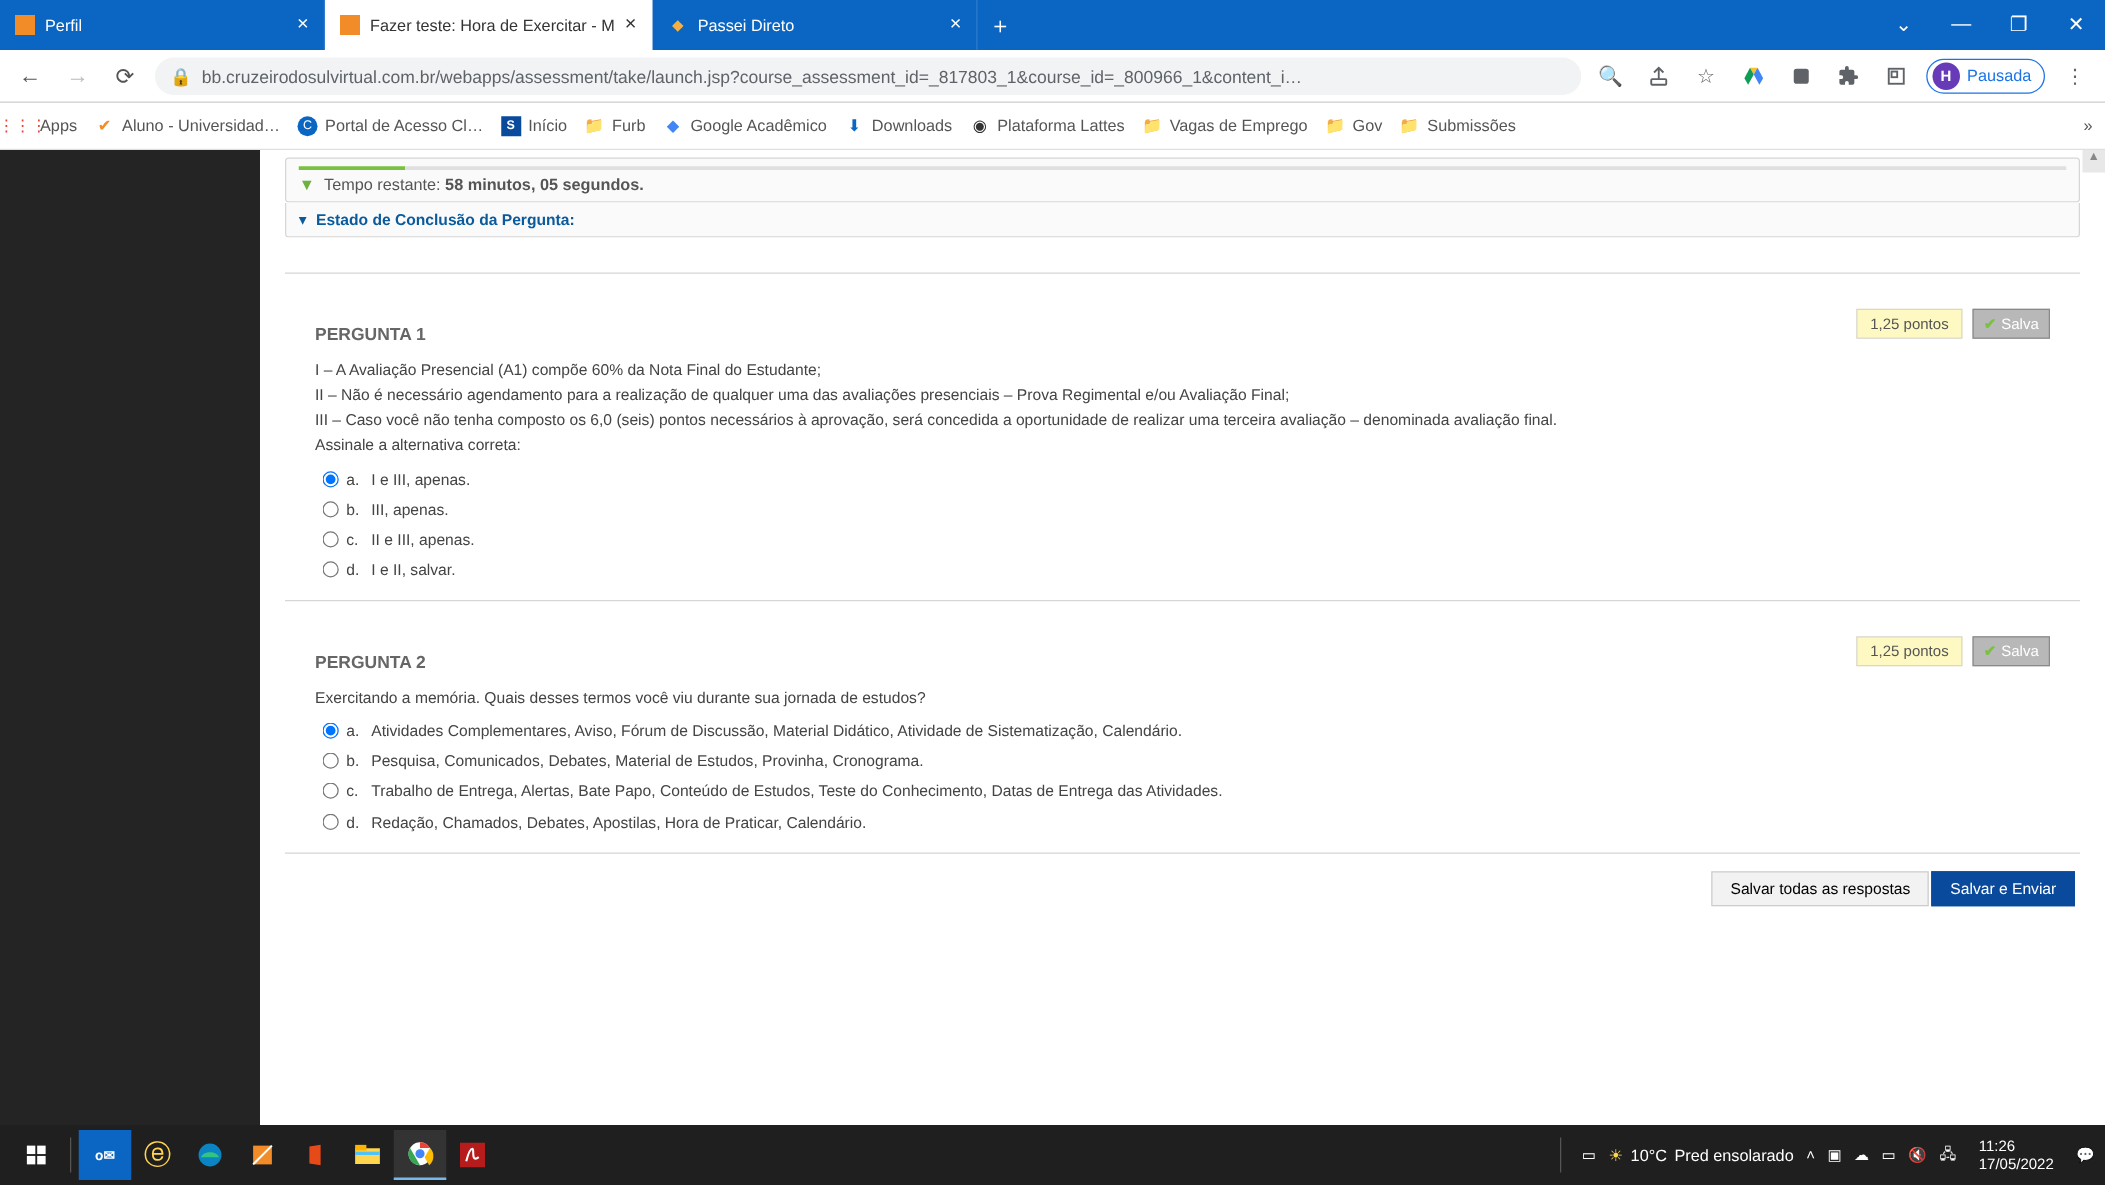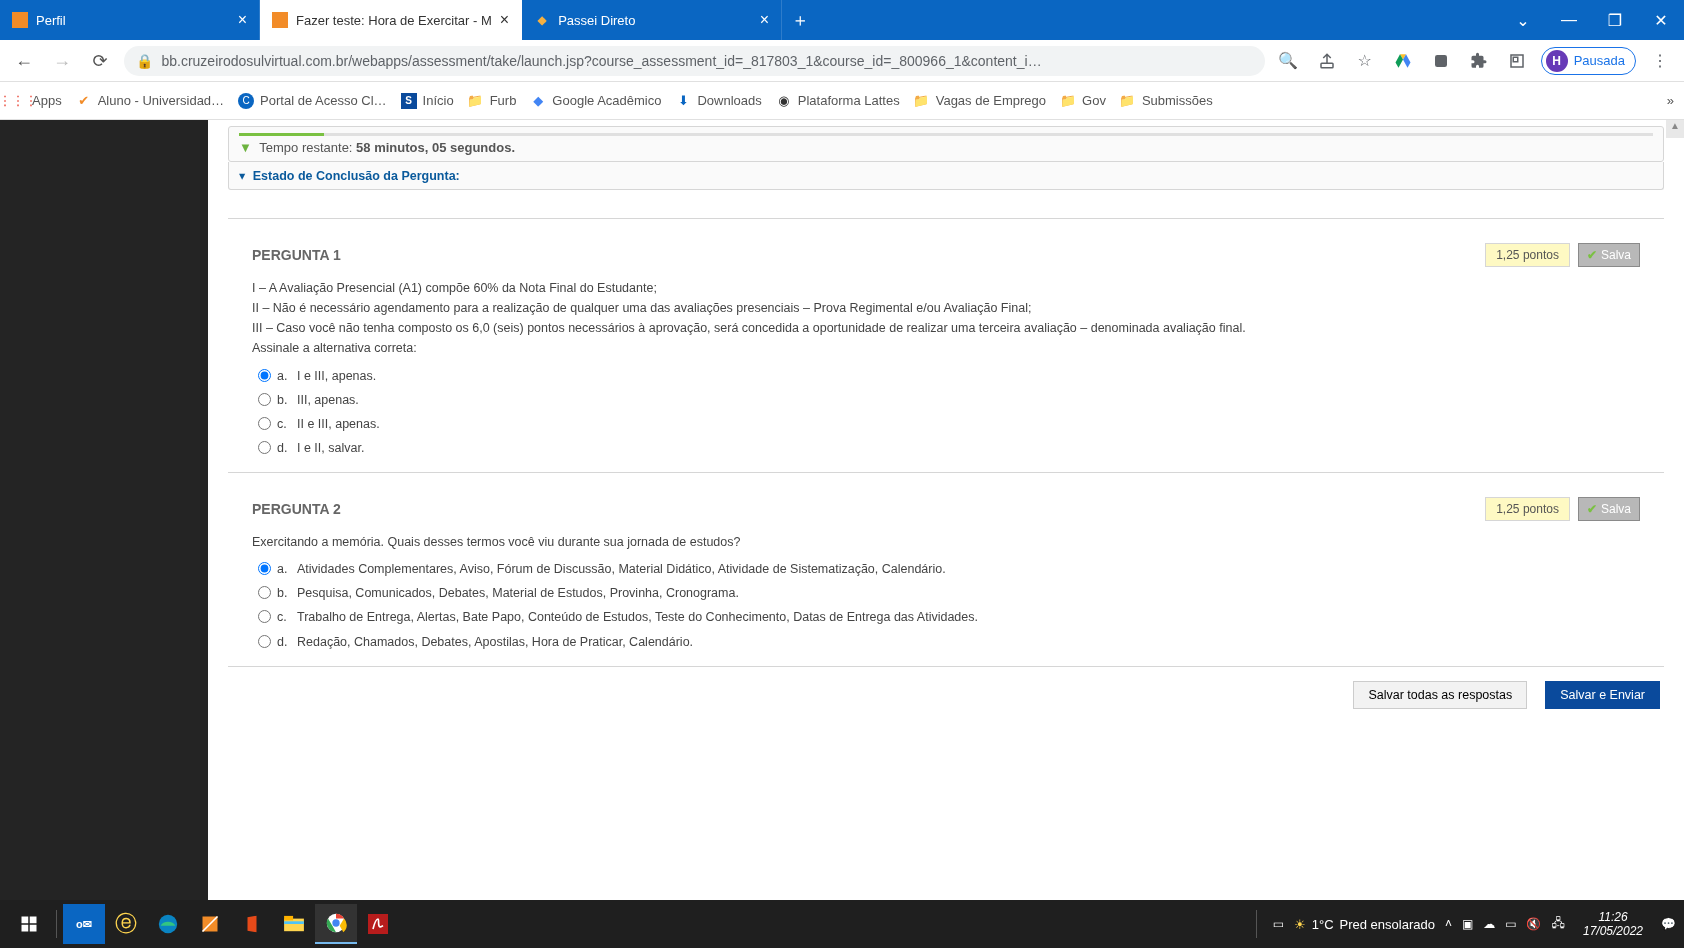--- a/index.html
+++ b/index.html
@@ -37,46 +37,46 @@
   .scroll-up { position:absolute; top:0; right:0; width:18px; height:18px; background:#e8e8e8; text-align:center; font-size:10px; color:#888; }
 
   .timebar { border:1px solid #d6d6d6; background:#fafafa; padding:6px 10px; font-size:13px; color:#555; margin-top:6px; border-radius:3px; }
   .timebar .progress-tri { color:#6db33f; margin-right:4px; }
   .timebar .line-progress { display:block; height:3px; background:linear-gradient(to right,#7ac142 0 6%, #e0e0e0 6% 100%); margin-bottom:4px; }
   .estado { border:1px solid #d6d6d6; border-top:none; background:#fafafa; padding:6px 10px; font-size:12.5px; color:#0a5a9c; border-radius:0 0 3px 3px; }
   .estado .chev { color:#0a5a9c; margin-right:4px; }
 
   .question-block { padding: 24px 24px 12px 24px; border-bottom:1px solid #d6d6d6; }
   .question-header { display:flex; align-items:center; margin-bottom:12px; }
-  .q-title { font-size:14px; font-weight:700; color:#666; }
+  .q-title { font-size:14px; font-weight:700; color:#666;margin-top:16px; }
   .q-meta { margin-left:auto; display:flex; align-items:center; gap:8px; font-size:12px; }
   .points-box { border:1px solid #d6d6d6; padding:4px 10px; background:#fef9c3; color:#555; }
   .salva-box { border:1px solid #8a8a8a; background:#b8b8b8; color:#fff; padding:4px 8px; display:flex; align-items:center; gap:4px; }
   .salva-box .check { color:#7ac142; font-weight:bold; }
 
   .q-body { font-size:12.5px; color:#444; line-height:1.45; }
   .q-body p { margin-bottom:2px; }
   .options { margin-top:6px; }
   .option-row { display:flex; align-items:flex-start; gap:6px; padding:3px 0 3px 6px; font-size:12.5px; color:#444; }
   .option-row input { margin-top:2px; }
   .opt-letter { min-width:14px; }
 
   .submit-bar { display:flex; align-items:center; padding:14px 4px; font-size:13px; font-style:italic; color:#555; }
-  .submit-bar .buttons { margin-left:auto; display:flex; gap:18px; }
+  .submit-bar .buttons { margin-left:auto; display:flex; gap:2px; }
   .btn-light { background:#f2f2f2; border:1px solid #ccc; padding:6px 14px; font-size:12.5px; font-style:normal; }
   .btn-primary { background:#0a4a9c; border:1px solid #0a4a9c; color:#fff; padding:6px 14px; font-size:12.5px; font-style:normal; }
 
   
   .taskbar { position:absolute; bottom:0; left:0; right:0; height:48px; background:#1f1f1f; display:flex; align-items:center; padding:0 8px; color:#fff; }
   .task-icon { width:42px; height:40px; display:flex; align-items:center; justify-content:center; font-size:18px; }
   .task-icon.active { border-bottom:2px solid #76b9ed; background:#333; }
   .task-sep { width:1px; height:28px; background:#555; margin:0 6px; }
   .systray { margin-left:auto; display:flex; align-items:center; gap:10px; font-size:12px; }
   .weather { display:flex; align-items:center; gap:6px; font-size:13px; }
-  .clock { text-align:center; line-height:1.2; padding:0 8px;font-style:italic; }
+  .clock { text-align:left; line-height:1.2; padding:0 8px; }
 
   .fav-orange { background:#f28c28; }
   .fav-diamond { color:#f5b041; }
 
   svg { display:block; }
 </style>
 </head>
 <body>
 
 <div class="titlebar">
@@ -355,21 +355,21 @@
         <rect width="24" height="24" fill="#b71c1c"></rect>
         <path d="M6 18c2-8 4-12 6-12s-2 14 6 8" stroke="#fff" fill="none" stroke-width="2"></path>
       </svg>
   </div>
 
   <div class="systray">
     <div class="task-sep"></div>
     <span>▭</span>
     <div class="weather">
       <span style="color:#ffd54f;">☀</span>
-      <span>1°C</span>
+      <span>10°C</span>
       <span>Pred ensolarado</span>
     </div>
     <span>˄</span>
     <span>▣</span>
     <span>☁</span>
     <span>▭</span>
     <span>🔇</span>
     <span>🖧</span>
     <div class="clock">
       <div>11:26</div>

